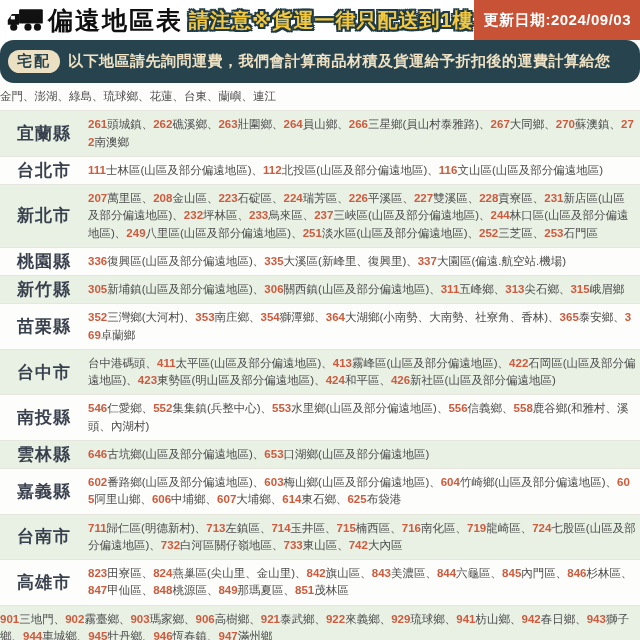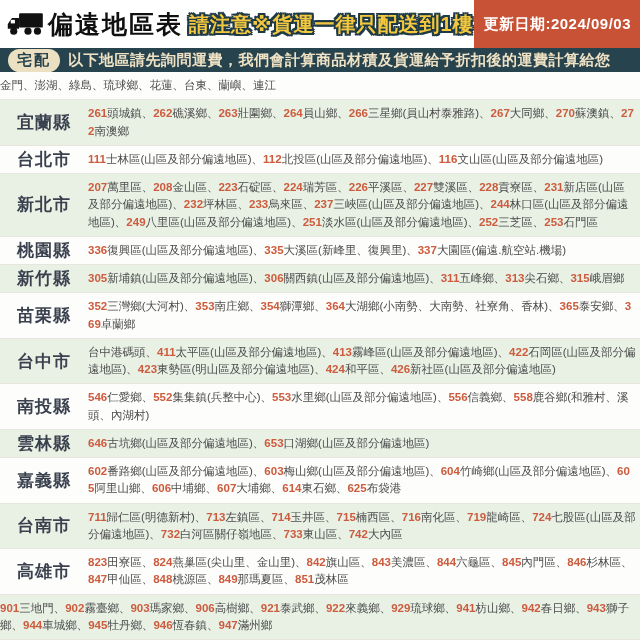--- a/index.html
+++ b/index.html
@@ -3,21 +3,21 @@
 <meta charset="utf-8">
 <style>
   html,body{margin:0;padding:0;}
   body{
     width:640px;height:640px;overflow:hidden;
     font-family:"Liberation Sans","DejaVu Sans",sans-serif;
     background:#ffffff;
   }
   
   .header{
-    height:48px;background:#ffffff;display:flex;align-items:center;
+    height:40px;background:#ffffff;display:flex;align-items:center;
     padding-left:6px;box-sizing:border-box;
   }
   .truck{flex:0 0 auto;margin-right:4px;display:flex;align-items:center;}
   .title{
     font-size:25px;font-weight:900;color:#101010;letter-spacing:2px;
     white-space:nowrap;
   }
   .warning{
     font-size:20px;font-weight:900;color:#f3c83e;letter-spacing:1px;
     white-space:nowrap;margin-left:6px;
@@ -25,22 +25,22 @@
                  2px 2px 0 #1e3a46,0 -2px 0 #1e3a46,0 2px 0 #1e3a46,
                 -2px 0 0 #1e3a46,2px 0 0 #1e3a46;
   }
   .datebox{
     margin-left:auto;height:100%;background:#c85236;color:#ffffff;
     display:flex;align-items:center;padding:0 9px;font-size:15px;
     font-weight:800;white-space:nowrap;letter-spacing:0.5px;
   }
   
   .notice{
-    height:24px;background:#27434e;display:flex;align-items:center;
-    padding:0 8px;box-sizing:border-box;
+    height:43px;background:#27434e;display:flex;align-items:center;
+    padding:0 8px;box-sizing:border-box;border-radius:14px;
   }
   .badge{
     background:#ece0c2;color:#27434e;font-weight:900;font-size:15px;
     border-radius:12px;padding:2px 9px;white-space:nowrap;letter-spacing:2px;
   }
   .notice-text{
     color:#efe2c4;font-weight:800;font-size:15px;margin-left:8px;
     white-space:nowrap;letter-spacing:0.5px;
   }
   

